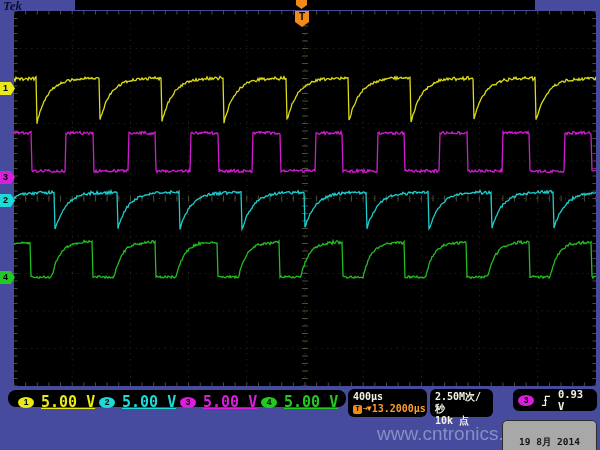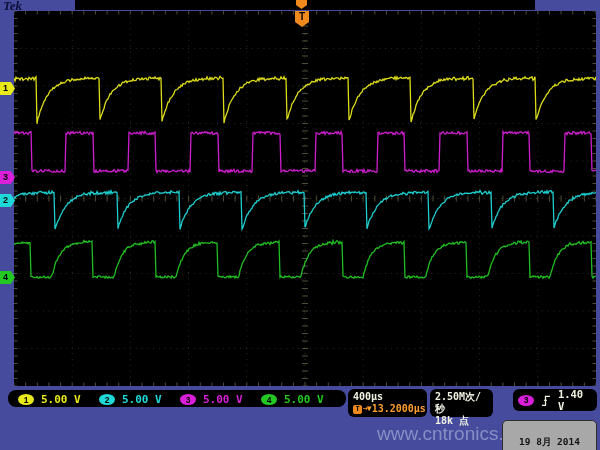--- a/index.html
+++ b/index.html
@@ -20,21 +20,21 @@
          clip-path:polygon(0 0,100% 0,100% 68%,50% 100%,0 68%);
          color:#000;font-size:10px;font-weight:bold;text-align:center;line-height:11px;}
   
   .chmark{left:0;width:15px;height:13px;clip-path:polygon(0 0,72% 0,100% 50%,72% 100%,0 100%);
           color:#000;font-size:9px;font-weight:bold;line-height:13px;padding-left:3px;box-sizing:border-box;}
   
   .readbar{left:8px;top:390px;width:338px;height:17px;background:#000;border-radius:8px;}
   .chread{top:3px;display:flex;align-items:center;gap:7px;}
   .badge{width:16px;height:11px;border-radius:50%;color:#000;font-size:8.5px;font-weight:bold;
          display:flex;align-items:center;justify-content:center;flex:0 0 auto;}
-  .vdiv{font-family:"DejaVu Sans Mono",monospace;font-size:11px;font-weight:bold;white-space:nowrap;}
+  .vdiv{font-family:"DejaVu Sans Mono",monospace;font-size:15px;font-weight:bold;white-space:nowrap;text-decoration:underline;}
   .box{background:#000;border-radius:6px;box-sizing:border-box;padding:2px 5px;}
   .tb-box{left:348px;top:389px;width:79px;height:28px;}
   .tb-scale{color:#f2f2e2;font-family:"DejaVu Sans Mono",monospace;font-size:10px;font-weight:bold;line-height:12px;}
   .tb-delay{display:flex;align-items:center;gap:1px;color:#ff9d2e;
             font-family:"DejaVu Sans Mono",monospace;font-size:10px;font-weight:bold;line-height:12px;}
   .tbadge{width:9px;height:9px;border-radius:2px;background:#f08a1d;color:#000;font-size:7px;
           font-weight:bold;display:flex;align-items:center;justify-content:center;flex:0 0 auto;}
   .arrows{font-size:8px;letter-spacing:-1px;}
   .acq-box{left:430px;top:389px;width:63px;height:28px;color:#f2f2e2;
            font-family:"DejaVu Sans Mono",monospace;font-size:10px;font-weight:bold;line-height:12px;}
@@ -418,28 +418,28 @@
   <div class="tb-scale">400μs</div>
   <div class="tb-delay">
     <span class="tbadge">T</span>
       <span class="arrows">→▼</span>
       <span>13.2000μs</span>
   </div>
 </div>
 
 <div class="abs box acq-box">
   <div>2.50M次/秒</div>
-  <div>18k 点</div>
+  <div>10k 点</div>
 </div>
 
 <div class="abs box trig-box">
   <span class="badge" style="background: rgb(217, 31, 217);">3</span>
   <svg width="11" height="13" viewBox="0 0 11 13">
     <polyline points="1,12 5,12 5,2 10,2" fill="none" stroke="#f2f2e2" stroke-width="1.4"></polyline>
     <polygon points="5,4 3.2,7 6.8,7" fill="#f2f2e2"></polygon>
   </svg>
-  <span class="trig-level">1.40 V</span>
+  <span class="trig-level">0.93 V</span>
 </div>
 
 <div class="abs watermark">www.cntronics.com</div>
 <div class="abs datebox">
   <div>19 8月 2014</div>
 </div>
 
 </body></html>

